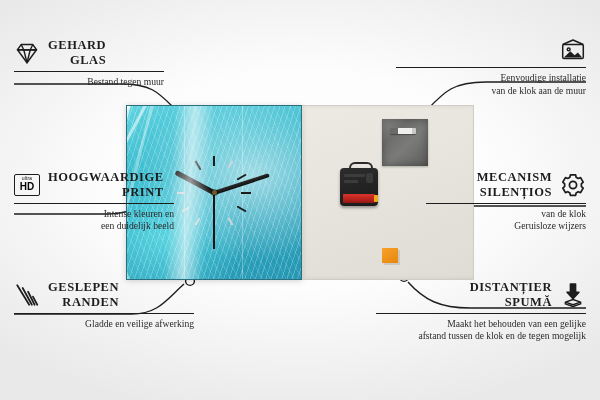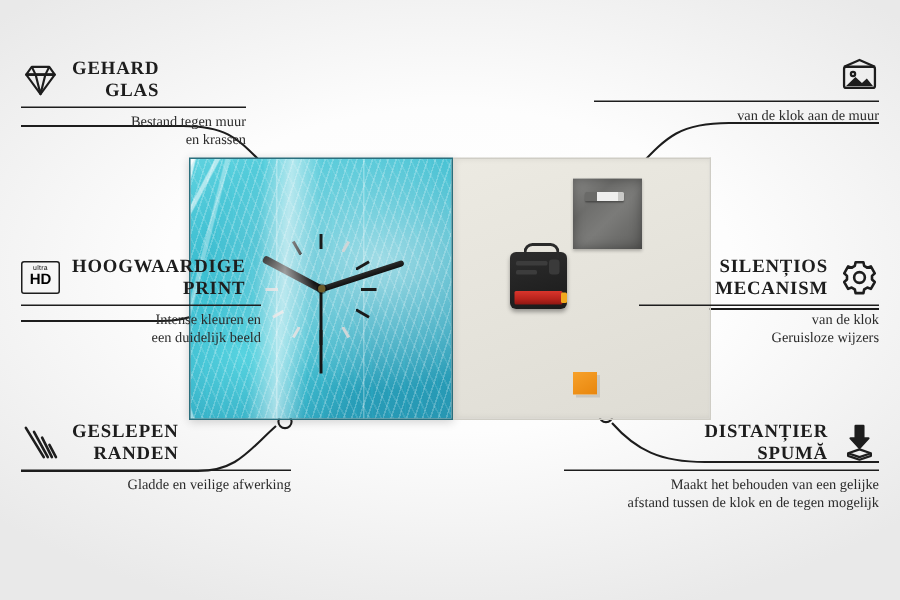--- a/index.html
+++ b/index.html
@@ -200,21 +200,20 @@
         </g>
       </svg>
       <div class="co-title">
         <div>GEHARD</div>
         <div>GLAS</div>
       </div>
     </div>
     <div class="rule"></div>
     <div class="co-desc">
       <div>Bestand tegen muur</div>
-      <div>en krassen</div>
     </div>
   </div>
 
   <div class="callout left" style="left:14px; top:170px; width:160px;">
     <div class="co-head">
       <div class="ico hd-badge">
         <span class="u">ultra</span>
         <span class="h">HD</span>
       </div>
       <div class="co-title">
@@ -256,29 +255,30 @@
         <g fill="none" stroke="#1d1d1d" stroke-width="1.4" stroke-linejoin="round">
           <rect x="2.5" y="6" width="19" height="13" rx="1.2"></rect>
           <path d="M2.5 6 L12 1.8 L21.5 6"></path>
           <circle cx="8" cy="10.5" r="1.3"></circle>
           <path d="M3.6 18 L9.5 12.3 L13.5 16 L16.5 13.3 L20.4 18 Z" fill="#1d1d1d" stroke="none"></path>
         </g>
       </svg>
     </div>
     <div class="rule"></div>
     <div class="co-desc">
+      <div>Eenvoudige installatie</div>
       <div>van de klok aan de muur</div>
     </div>
   </div>
 
   <div class="callout right" style="right:14px; top:170px; width:160px;">
     <div class="co-head">
       <div class="co-title">
+        <div>MECANISM</div>
         <div>SILENȚIOS</div>
-        <div>MECANISM</div>
       </div>
       <svg class="ico" viewBox="0 0 24 24">
         <g fill="none" stroke="#1d1d1d" stroke-width="1.6" stroke-linejoin="round">
           <path d="M9.6 2.6 h4.8 l.5 2.3 1.9 1.1 2.2-.8 2.4 4.2 -1.7 1.6 0 2.2 1.7 1.6 -2.4 4.2 -2.2-.8 -1.9 1.1 -.5 2.3 h-4.8 l-.5-2.3 -1.9-1.1 -2.2.8 -2.4-4.2 1.7-1.6 0-2.2 -1.7-1.6 2.4-4.2 2.2.8 1.9-1.1 Z"></path>
           <circle cx="12" cy="12" r="3.3"></circle>
         </g>
       </svg>
     </div>
     <div class="rule"></div>
     <div class="co-desc">

